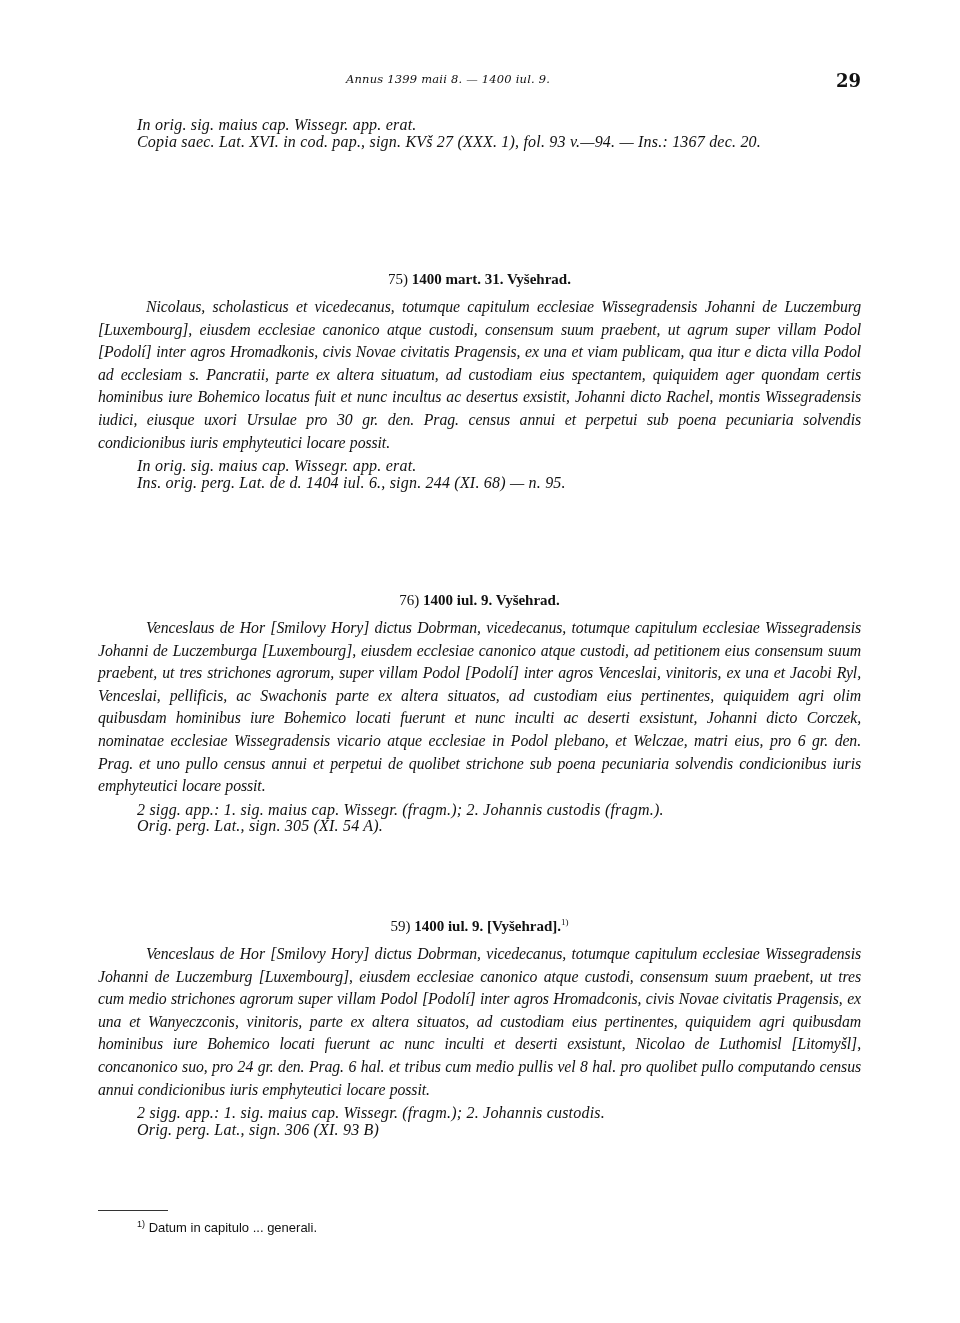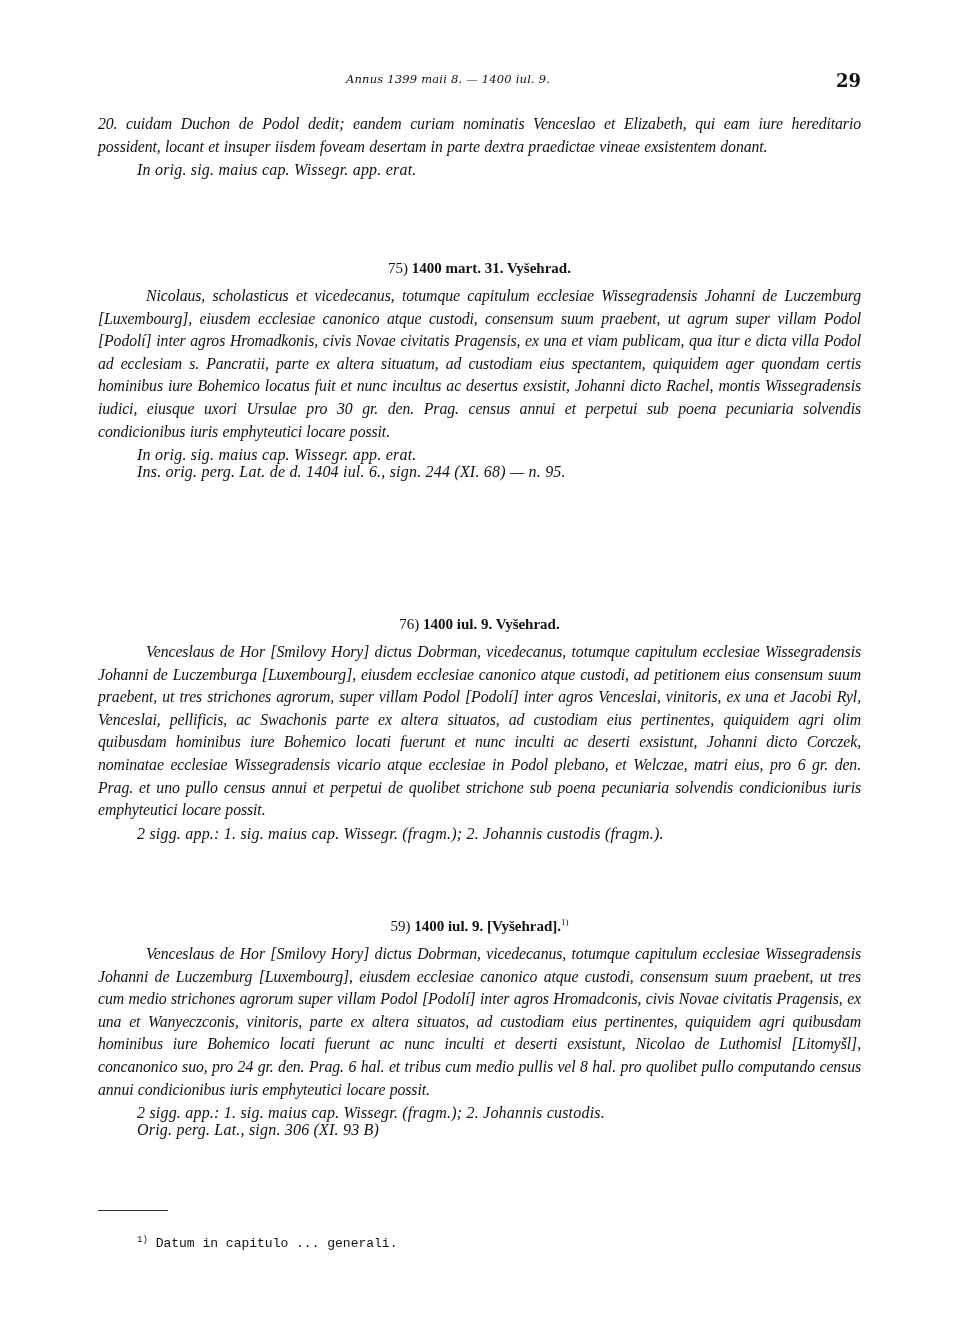--- a/index.html
+++ b/index.html
@@ -24,62 +24,63 @@
 <body>
 
 <div class="page">
 
   <div class="running-head">
     <span class="running-title">Annus 1399 maii 8. — 1400 iul. 9.</span>
     <span class="page-number">29</span>
   </div>
 
   <div class="block" style="top:113px;">
-    <p class="body-text">20. cuidam Duchon de Podol dedit; eandem curiam nominatis Venceslao et Elizabeth, qui eam iure hereditario possident, locant et insuper iisdem foveam desertam in parte dextra praedictae vineae exsistentem donant.</p>
     <div class="notes">
       <div>In orig. sig. maius cap. Wissegr. app. erat.</div>
+      <div>Copia saec. Lat. XVI. in cod. pap., sign. KVš 27 (XXX. 1), fol. 93 v.—94. — Ins.: 1367 dec. 20.</div>
     </div>
   </div>
 
-  <div class="block" style="top:260px;">
+  <div class="block" style="top:271px;">
     <p class="heading">
       <span class="num">75)</span>
       <span class="date">1400 mart. 31. Vyšehrad.</span>
     </p>
     <p class="body-text indent" style="margin-top:8px;">Nicolaus, scholasticus et vicedecanus, totumque capitulum ecclesiae Wissegradensis Johanni de Luczemburg [Luxembourg], eiusdem ecclesiae canonico atque custodi, consensum suum praebent, ut agrum super villam Podol [Podolí] inter agros Hromadkonis, civis Novae civitatis Pragensis, ex una et viam publicam, qua itur e dicta villa Podol ad ecclesiam s. Pancratii, parte ex altera situatum, ad custodiam eius spectantem, quiquidem ager quondam certis hominibus iure Bohemico locatus fuit et nunc incultus ac desertus exsistit, Johanni dicto Rachel, montis Wissegradensis iudici, eiusque uxori Ursulae pro 30 gr. den. Prag. census annui et perpetui sub poena pecuniaria solvendis condicionibus iuris emphyteutici locare possit.</p>
     <div class="notes">
       <div>In orig. sig. maius cap. Wissegr. app. erat.</div>
       <div>Ins. orig. perg. Lat. de d. 1404 iul. 6., sign. 244 (XI. 68) — n. 95.</div>
     </div>
   </div>
 
-  <div class="block" style="top:616px;">
+  <div class="block" style="top:592px;">
     <p class="heading">
       <span class="num">76)</span>
       <span class="date">1400 iul. 9. Vyšehrad.</span>
     </p>
     <p class="body-text indent" style="margin-top:8px;">Venceslaus de Hor [Smilovy Hory] dictus Dobrman, vicedecanus, totumque capitulum ecclesiae Wissegradensis Johanni de Luczemburga [Luxembourg], eiusdem ecclesiae canonico atque custodi, ad petitionem eius consensum suum praebent, ut tres strichones agrorum, super villam Podol [Podolí] inter agros Venceslai, vinitoris, ex una et Jacobi Ryl, Venceslai, pellificis, ac Swachonis parte ex altera situatos, ad custodiam eius pertinentes, quiquidem agri olim quibusdam hominibus iure Bohemico locati fuerunt et nunc inculti ac deserti exsistunt, Johanni dicto Corczek, nominatae ecclesiae Wissegradensis vicario atque ecclesiae in Podol plebano, et Welczae, matri eius, pro 6 gr. den. Prag. et uno pullo census annui et perpetui de quolibet strichone sub poena pecuniaria solvendis condicionibus iuris emphyteutici locare possit.</p>
     <div class="notes">
       <div>2 sigg. app.: 1. sig. maius cap. Wissegr. (fragm.); 2. Johannis custodis (fragm.).</div>
+      <div>Orig. perg. Lat., sign. 305 (XI. 54 A).</div>
     </div>
   </div>
 
   <div class="block" style="top:917px;">
     <p class="heading">
       <span class="num">59)</span>
       <span class="date">1400 iul. 9. [Vyšehrad].</span><sup>1)</sup>
     </p>
     <p class="body-text indent" style="margin-top:8px;">Venceslaus de Hor [Smilovy Hory] dictus Dobrman, vicedecanus, totumque capitulum ecclesiae Wissegradensis Johanni de Luczemburg [Luxembourg], eiusdem ecclesiae canonico atque custodi, consensum suum praebent, ut tres cum medio strichones agrorum super villam Podol [Podolí] inter agros Hromadconis, civis Novae civitatis Pragensis, ex una et Wanyeczconis, vinitoris, parte ex altera situatos, ad custodiam eius pertinentes, quiquidem agri quibusdam hominibus iure Bohemico locati fuerunt ac nunc inculti et deserti exsistunt, Nicolao de Luthomisl [Litomyšl], concanonico suo, pro 24 gr. den. Prag. 6 hal. et tribus cum medio pullis vel 8 hal. pro quolibet pullo computando census annui condicionibus iuris emphyteutici locare possit.</p>
     <div class="notes">
       <div>2 sigg. app.: 1. sig. maius cap. Wissegr. (fragm.); 2. Johannis custodis.</div>
       <div>Orig. perg. Lat., sign. 306 (XI. 93 B)</div>
     </div>
   </div>
 
   <div class="block" style="top:1210px;">
     <div class="footnote-rule"></div>
-    <div class="footnote" style="margin-top:24px;font-family:Liberation Mono, monospace;">
+    <div class="footnote" style="margin-top:8px;">
       <sup>1)</sup>
       <span>Datum in capitulo ... generali.</span>
     </div>
   </div>
 
 </div>
 
 </body></html>

